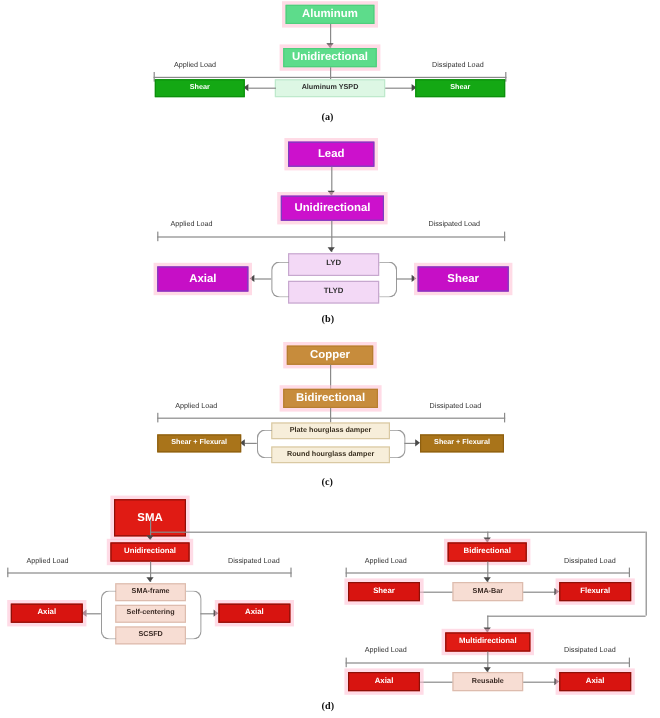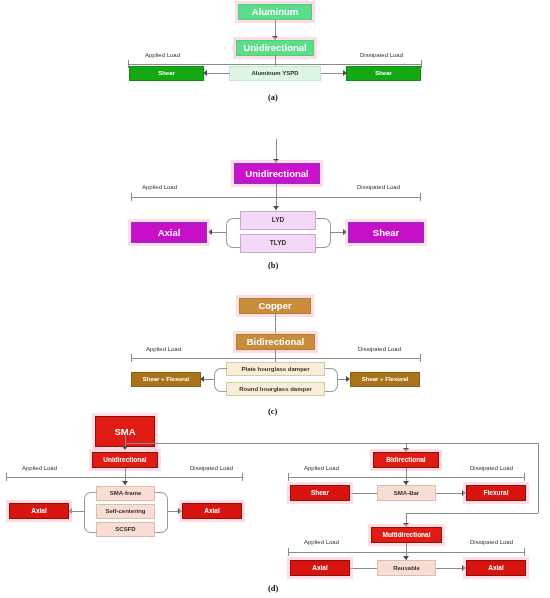--- a/index.html
+++ b/index.html
@@ -91,20 +91,21 @@
   <div class="box small al-solid" style="left:129px;top:66px;width:75px;height:15px;">Shear</div>
 
   <div class="ln hln" style="left:321px;top:73px;width:23px;"></div>
   <div class="arrow ar-right" style="left:343px;top:70px;"></div>
   <div class="box small al-solid" style="left:346px;top:66px;width:75px;height:15px;">Shear</div>
 
   <div class="sublabel" style="left:268px;top:92px;">(a)</div>
 </div>
 
 <div class="panel" style="left:0;top:108px;width:550px;height:165px;">
+  <div class="box big pb-head halo" style="left:240px;top:10px;width:72px;height:21px;">Lead</div>
   <div class="ln vln" style="left:276px;top:31px;height:24px;"></div>
   <div class="arrow ar-down" style="left:273px;top:51px;"></div>
   <div class="box big pb-head halo" style="left:234px;top:55px;width:86px;height:21px;">Unidirectional</div>
 
   <div class="lbl" style="left:142px;top:76px;">Applied Load</div>
   <div class="lbl" style="left:357px;top:76px;">Dissipated Load</div>
   <div class="axis" style="left:131px;top:89px;width:290px;"></div>
   <div class="tick" style="left:131px;top:85px;height:8px;"></div>
   <div class="tick" style="left:420px;top:85px;height:8px;"></div>
 
@@ -121,21 +122,21 @@
   <div class="arrow ar-left" style="left:208px;top:121px;"></div>
   <div class="box big pb-solid halo" style="left:131px;top:114px;width:76px;height:21px;">Axial</div>
 
   <div class="ln hln" style="left:330px;top:124px;width:14px;"></div>
   <div class="arrow ar-right" style="left:343px;top:121px;"></div>
   <div class="box big pb-solid halo" style="left:348px;top:114px;width:76px;height:21px;">Shear</div>
 
   <div class="sublabel" style="left:268px;top:152px;">(b)</div>
 </div>
 
-<div class="panel" style="left:0;top:290px;width:550px;height:135px;">
+<div class="panel" style="left:0;top:280px;width:550px;height:135px;">
   <div class="box big cu-head halo" style="left:239px;top:8px;width:72px;height:16px;">Copper</div>
   <div class="ln vln" style="left:275px;top:24px;height:20px;"></div>
   <div class="box big cu-head halo" style="left:236px;top:44px;width:79px;height:16px;">Bidirectional</div>
 
   <div class="lbl" style="left:146px;top:56px;">Applied Load</div>
   <div class="lbl" style="left:358px;top:56px;">Dissipated Load</div>
   <div class="axis" style="left:131px;top:68px;width:290px;"></div>
   <div class="tick" style="left:131px;top:64px;height:8px;"></div>
   <div class="tick" style="left:420px;top:64px;height:8px;"></div>
 

